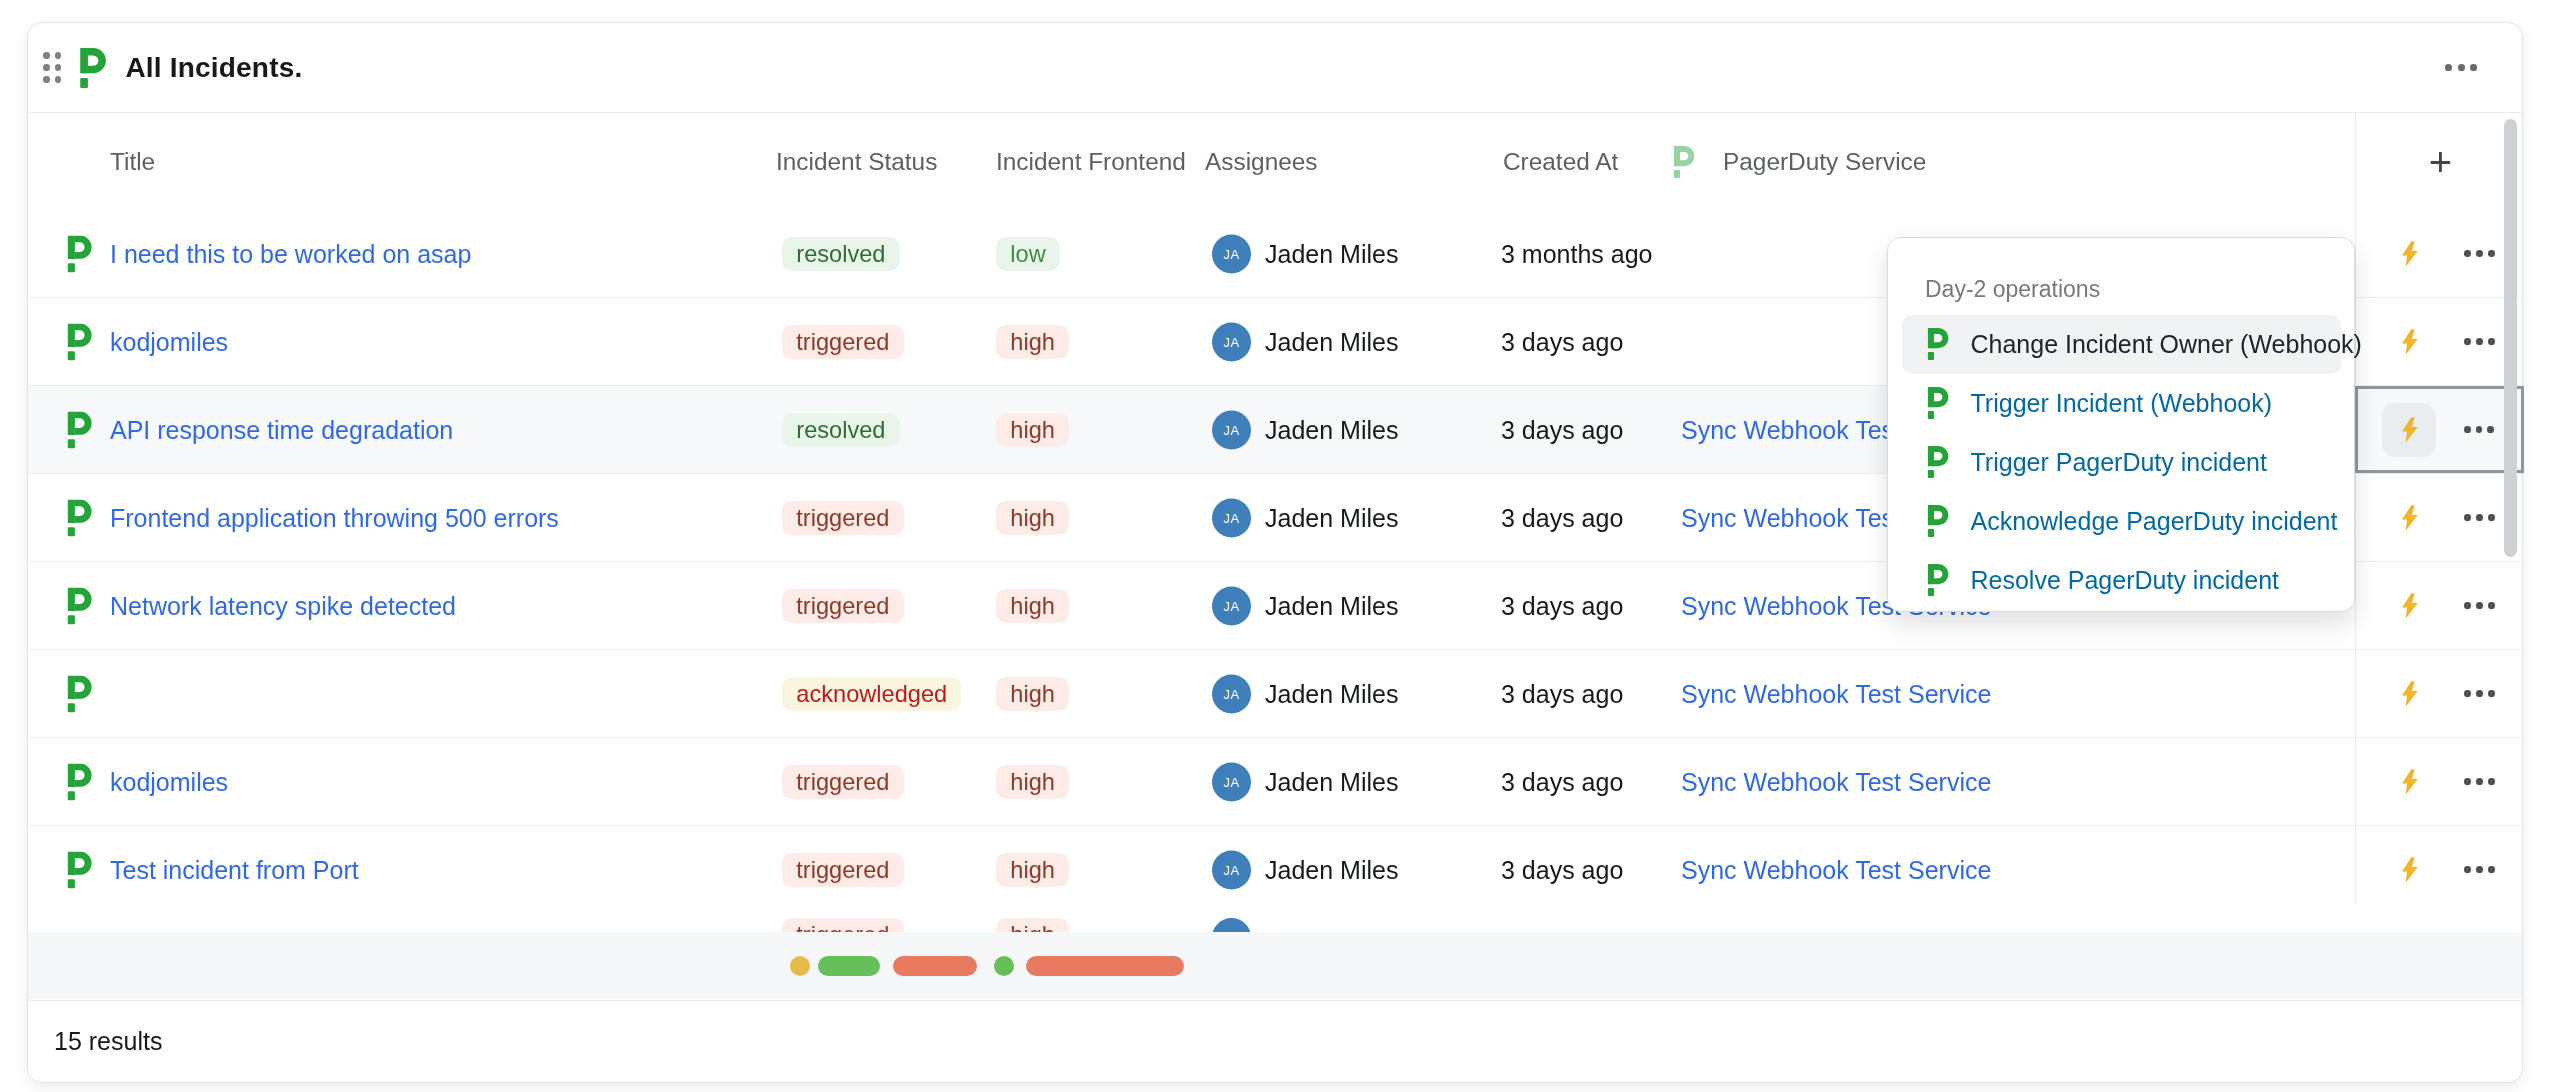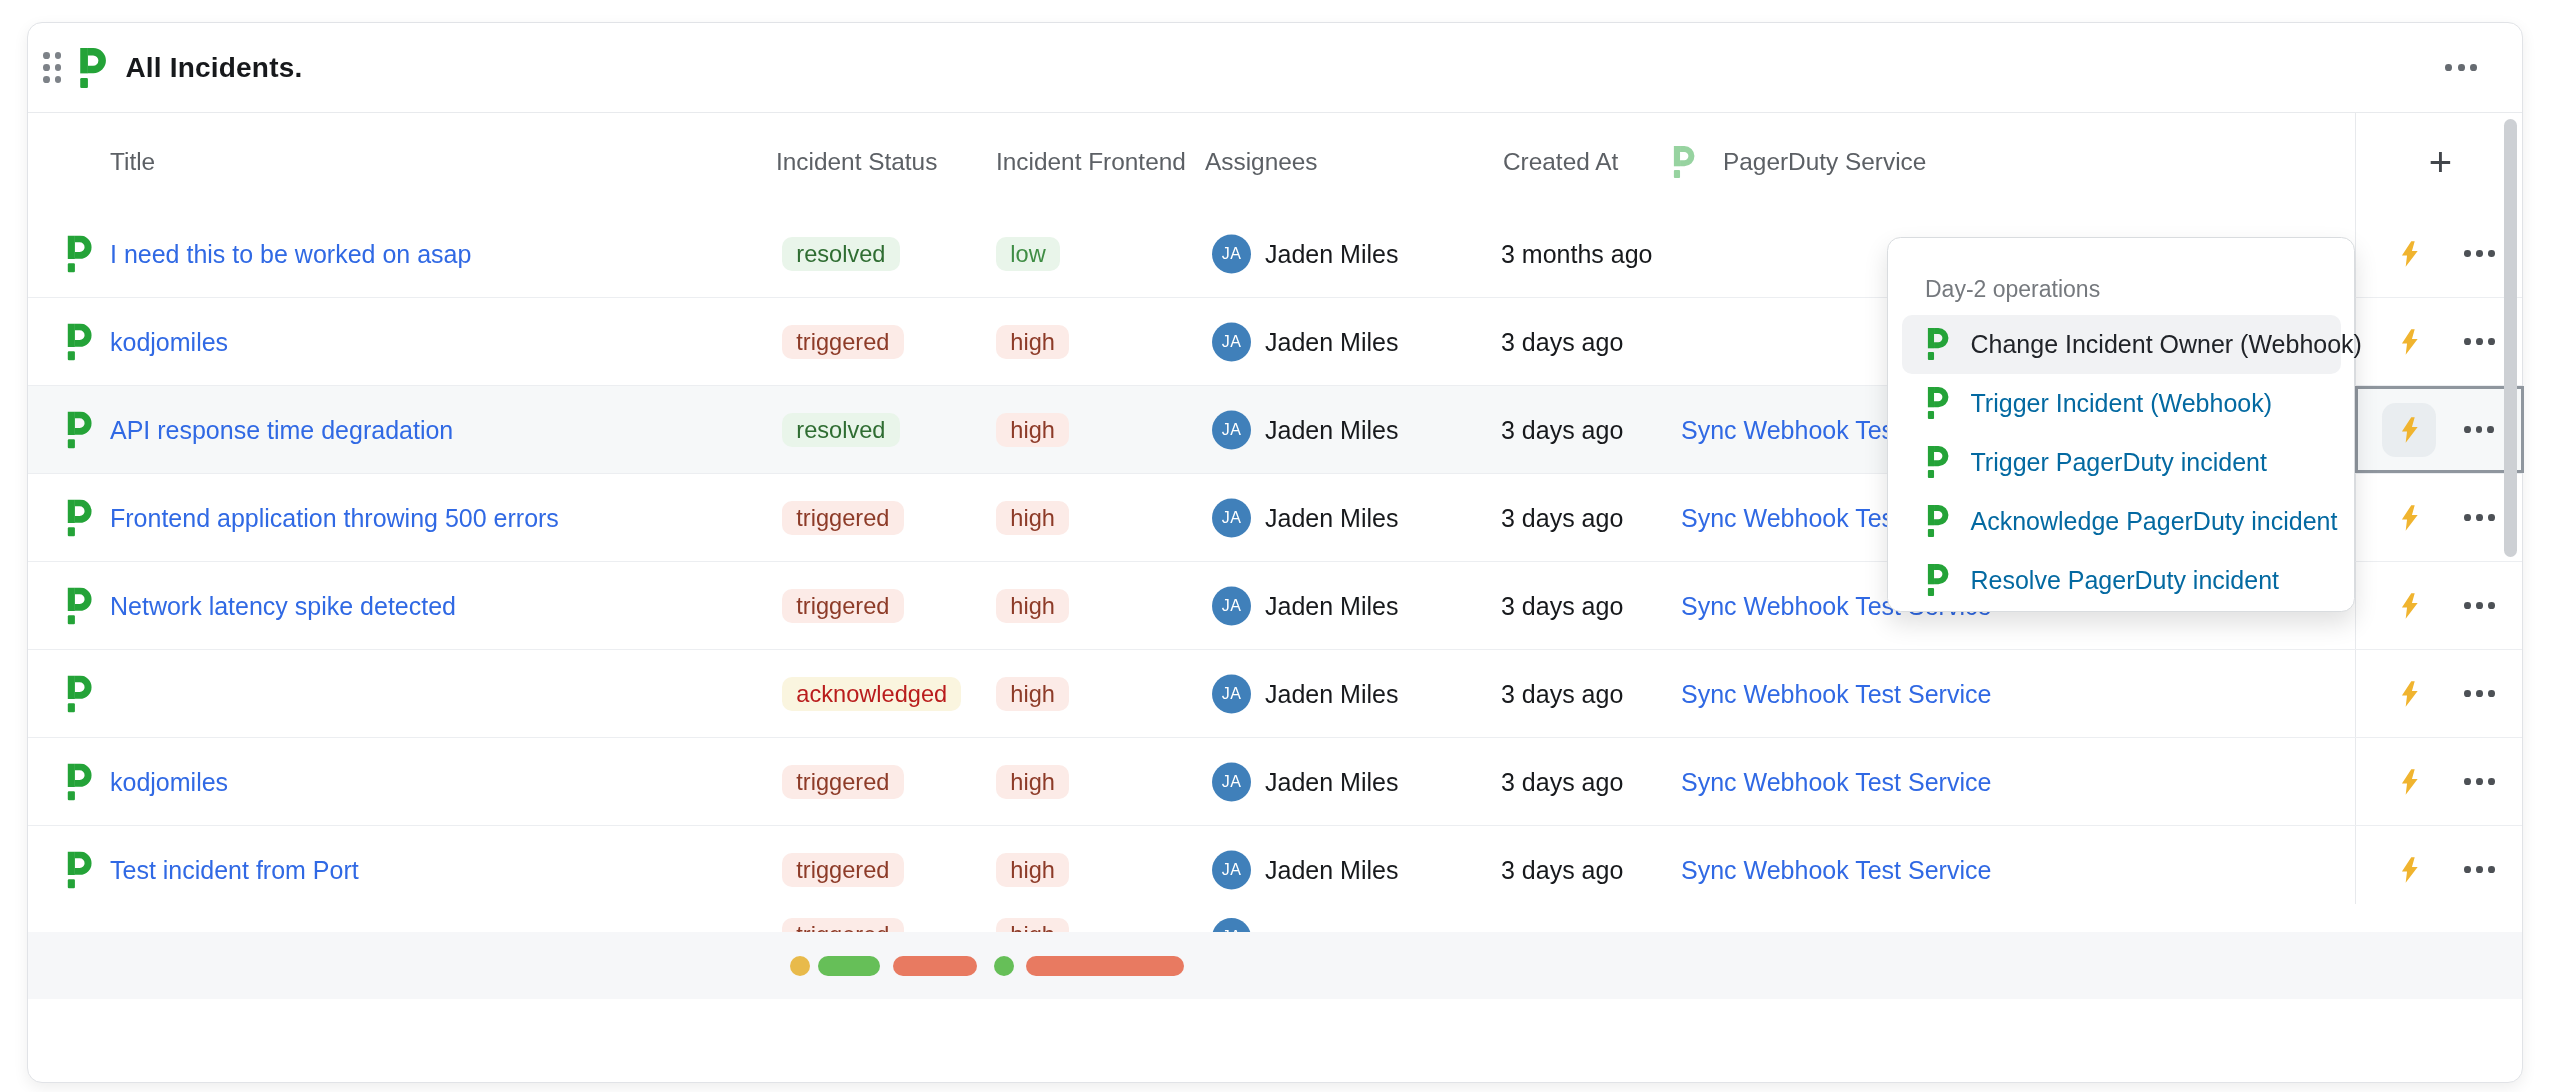--- a/index.html
+++ b/index.html
@@ -30,21 +30,21 @@
   .picon{left:35px;color:#24a338;}
   .picon svg{height:37px;width:29.5px;display:block;}
   .titlecell{left:82px;}
   .link{color:#3069e4;font-size:25px;font-weight:500;text-decoration:none;cursor:pointer;}
   .badge{height:34px;line-height:34px;border-radius:10px;padding:0 14.3px;font-size:23.6px;display:inline-block;}
   .st{left:754px;}  .ur{left:968px;}
   .badge.resolved{background:#e9f5ea;color:#2f6d32;}
   .badge.low{background:#e9f5ea;color:#3f8d44;}
   .badge.triggered,.badge.high{background:#fcebe7;color:#8d3b28;}
   .badge.acknowledged{background:#faf5df;color:#b91c1c;}
-  .avatar{width:39px;height:39px;border-radius:50%;background:#4080ba;color:#fff;font-size:16px;
+  .avatar{width:39px;height:39px;border-radius:50%;background:#4080ba;color:#fff;font-size:13px;
     display:flex;align-items:center;justify-content:center;letter-spacing:0.4px;}
   .av{left:1184px;}
   .nm{left:1237px;font-size:25px;font-weight:500;color:#17191c;}
   .cr{left:1473px;font-size:25px;font-weight:500;color:#17191c;}
   .sv{left:1653px;}
   .actions{position:absolute;left:2327px;top:0;bottom:0;width:169px;box-sizing:border-box;
     border-left:0.8px solid #e7e9ec;display:flex;align-items:center;justify-content:center;gap:25px;}
   .row.selected .actions{border:3.4px solid #8f969e;background:#f6f8f9;}
   .boltwrap{width:54px;height:54px;display:flex;align-items:center;justify-content:center;cursor:pointer;}
   .row.selected .boltwrap{background:#e9edf0;border-radius:13.5px;}
@@ -343,20 +343,23 @@
   </div>
 
   <div class="band">
       <span class="bar" style="left: 762px; width: 20px; background: rgb(232, 186, 75);"></span>
       <span class="bar" style="left: 790px; width: 62px; background: rgb(102, 191, 88);"></span>
       <span class="bar" style="left: 865px; width: 84px; background: rgb(232, 122, 97);"></span>
       <span class="bar" style="left: 966px; width: 20px; background: rgb(102, 191, 88);"></span>
       <span class="bar" style="left: 998px; width: 158px; background: rgb(232, 122, 97);"></span>
     </div>
 
+  <div class="footer">
+    <span>15 results</span>
+  </div>
 
   <div class="menu">
     <div class="menu-header">Day-2 operations</div>
     <div class="menu-items">
         <div class="menu-item active">
     <span class="mi-icon">
       <svg viewBox="0 0 20 26" fill="currentColor">
               <use href="#pd-p"></use>
             </svg>
     </span>

